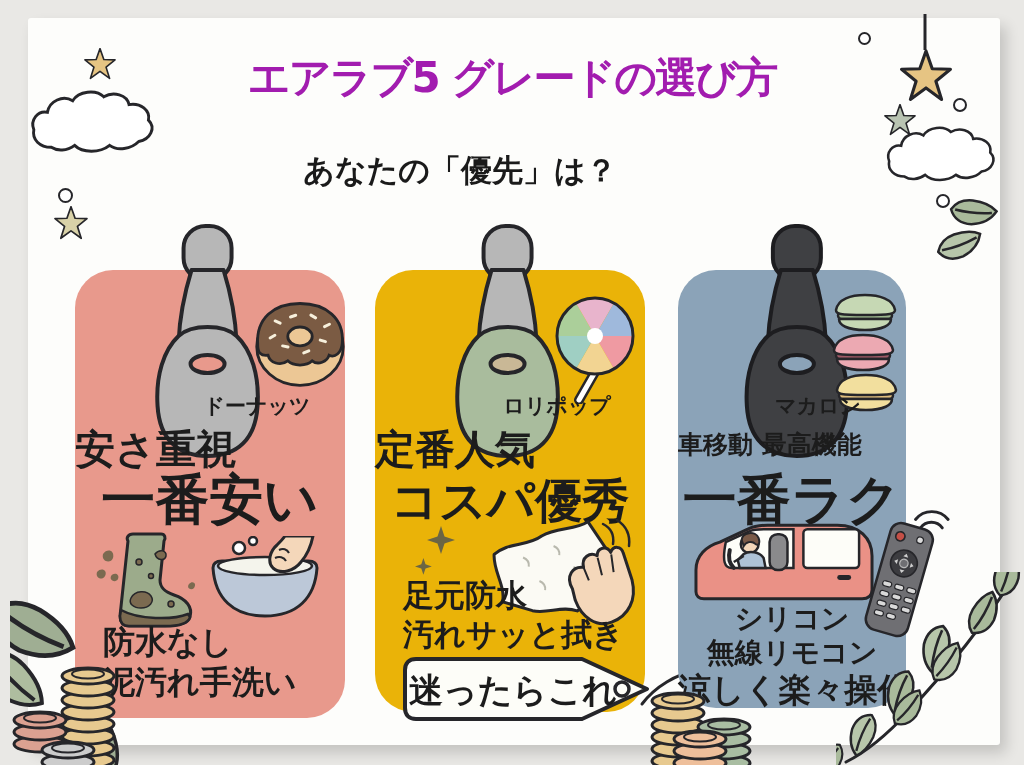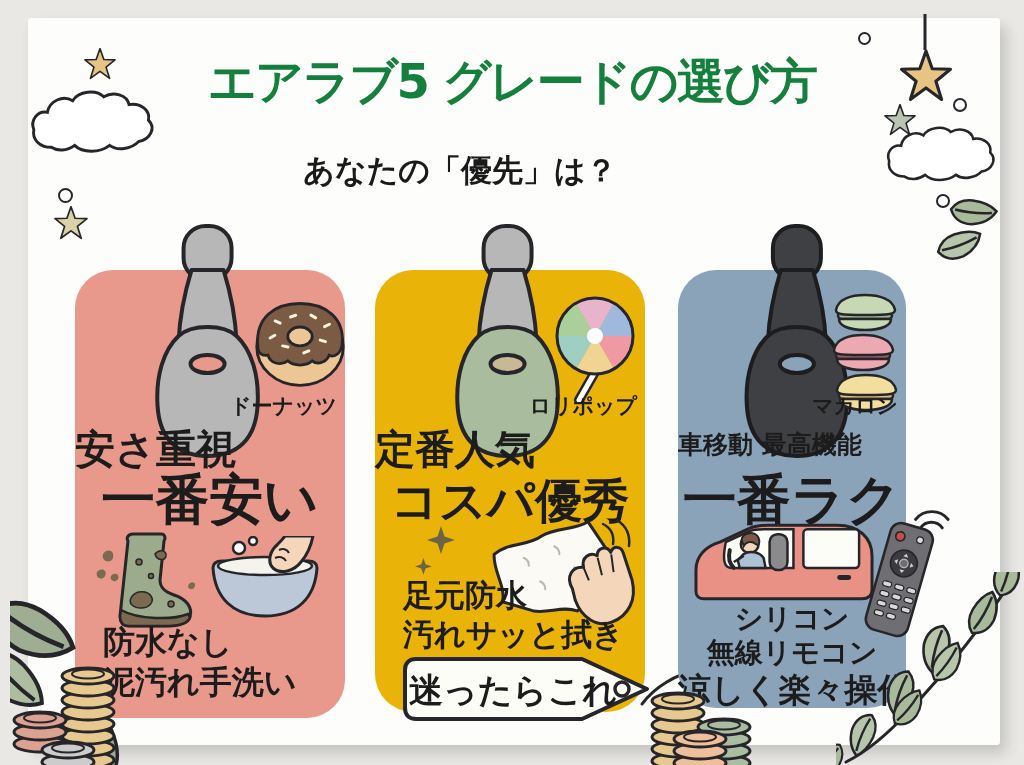--- a/index.html
+++ b/index.html
@@ -10,35 +10,35 @@
     color:#1c1c1c;
   }
   .abs{position:absolute;}
   .page{
     position:absolute;left:28px;top:18px;width:972px;height:727px;
     background:#fdfdfb;border-radius:3px;
     box-shadow:6px 8px 14px rgba(0,0,0,0.16);
   }
   .title{
     position:absolute;left:0;top:50px;width:1024px;text-align:center;
-    font-size:48px;font-weight:900;letter-spacing:-2px;color:#15803d;
+    font-size:42px;font-weight:900;letter-spacing:-2px;color:#a21caf;
   }
   .subtitle{
     position:absolute;left:0;top:150px;width:920px;text-align:center;
     font-size:31px;font-weight:900;color:#1a1a1a;
   }
   .card{position:absolute;top:270px;width:270px;border-radius:38px;}
   .card-cheap{left:75px;height:448px;background:#E8998C;}
   .card-cospa{left:375px;height:442px;background:#eab308;}
   .card-premium{left:678px;width:228px;height:438px;background:#8BA3B8;}
   .seat{position:absolute;top:-46px;left:50%;transform:translateX(-52%);width:122px;height:240px;}
   .card-premium .seat{transform:translateX(-46%);}
   .food-icon{position:absolute;}
   .food-label{
-    position:absolute;right:8px;top:122px;font-size:21px;font-weight:900;text-align:right;width:160px;
+    position:absolute;right:8px;top:122px;font-size:21px;font-weight:900;text-align:center;width:160px;
   }
   .headline{
     position:absolute;left:0;top:152px;width:100%;text-align:left;
     font-size:40px;font-weight:900;white-space:nowrap;
   }
   .card-premium .headline{font-size:25px;top:158px;}
   .highlight{
     position:absolute;left:0;top:194px;width:100%;text-align:center;
     font-size:54px;font-weight:900;white-space:nowrap;
   }

